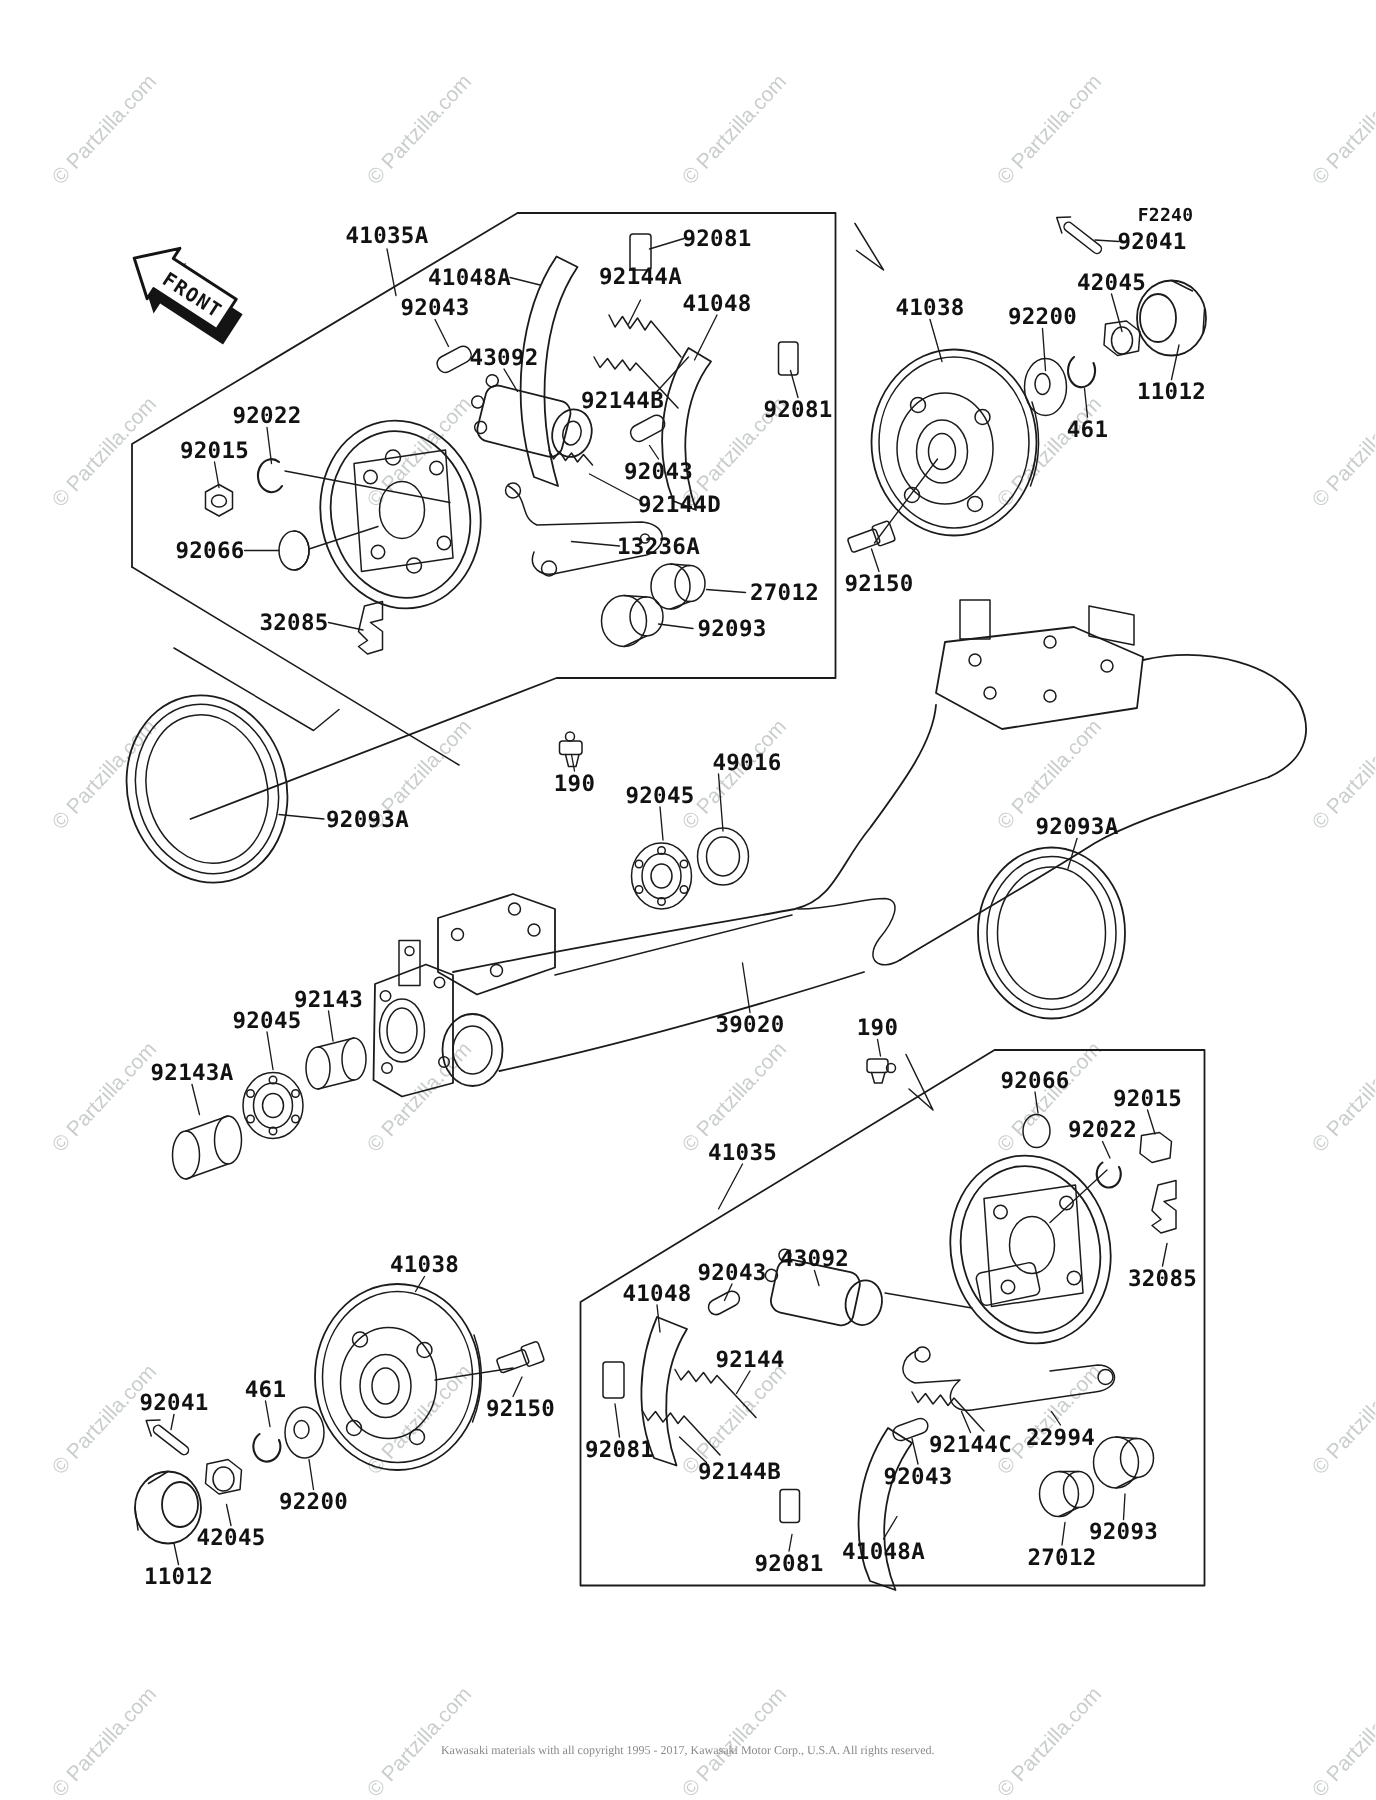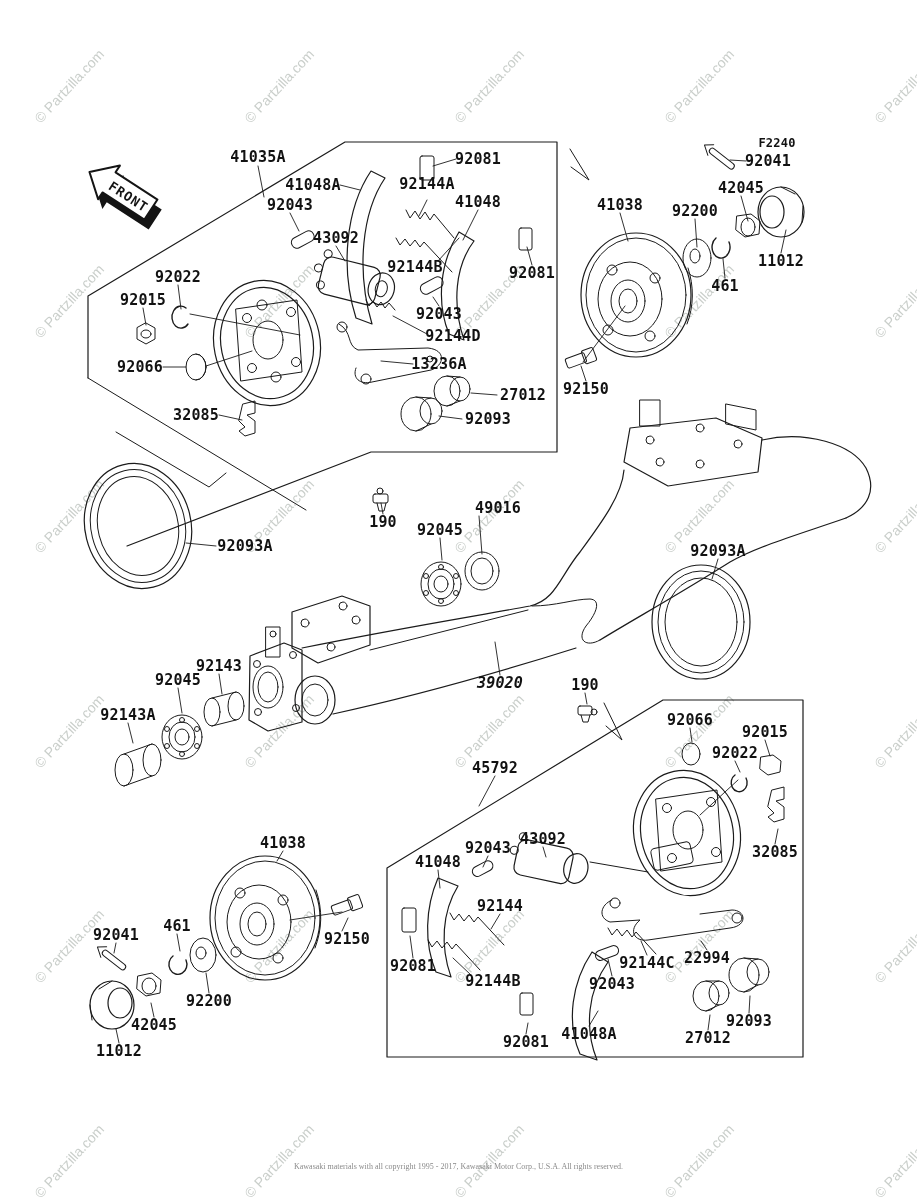--- a/index.html
+++ b/index.html
@@ -387,26 +387,26 @@
     <div class="plabel" style="left: 586px; top: 389px;">92150</div>
     <div class="plabel" style="left: 196px; top: 415px;">32085</div>
     <div class="plabel" style="left: 245px; top: 546px;">92093A</div>
     <div class="plabel" style="left: 383px; top: 522px;">190</div>
     <div class="plabel" style="left: 498px; top: 508px;">49016</div>
     <div class="plabel" style="left: 440px; top: 530px;">92045</div>
     <div class="plabel" style="left: 718px; top: 551px;">92093A</div>
     <div class="plabel" style="left: 219px; top: 666px;">92143</div>
     <div class="plabel" style="left: 178px; top: 680px;">92045</div>
     <div class="plabel" style="left: 128px; top: 715px;">92143A</div>
-    <div class="plabel" style="left: 500px; top: 683px; font-style: italic;">39020</div>
+    <div class="plabel" style="left: 500px; top: 683px;">39020</div>
     <div class="plabel" style="left: 585px; top: 685px;">190</div>
     <div class="plabel" style="left: 690px; top: 720px;">92066</div>
     <div class="plabel" style="left: 765px; top: 732px;">92015</div>
     <div class="plabel" style="left: 735px; top: 753px;">92022</div>
-    <div class="plabel" style="left: 495px; top: 768px;">45792</div>
+    <div class="plabel" style="left: 495px; top: 768px;">41035</div>
     <div class="plabel" style="left: 543px; top: 839px;">43092</div>
     <div class="plabel" style="left: 488px; top: 848px;">92043</div>
     <div class="plabel" style="left: 438px; top: 862px;">41048</div>
     <div class="plabel" style="left: 775px; top: 852px;">32085</div>
     <div class="plabel" style="left: 283px; top: 843px;">41038</div>
     <div class="plabel" style="left: 500px; top: 906px;">92144</div>
     <div class="plabel" style="left: 347px; top: 939px;">92150</div>
     <div class="plabel" style="left: 177px; top: 926px;">461</div>
     <div class="plabel" style="left: 116px; top: 935px;">92041</div>
     <div class="plabel" style="left: 413px; top: 966px;">92081</div>

